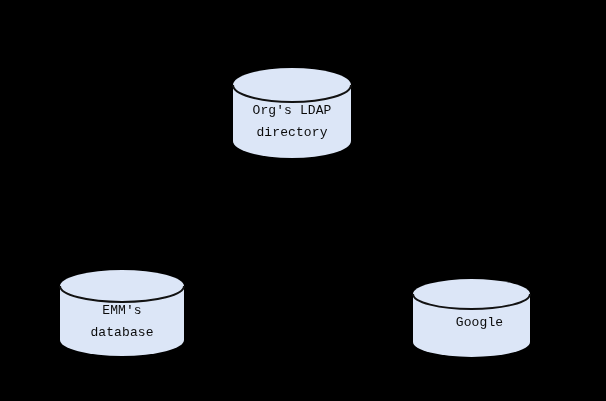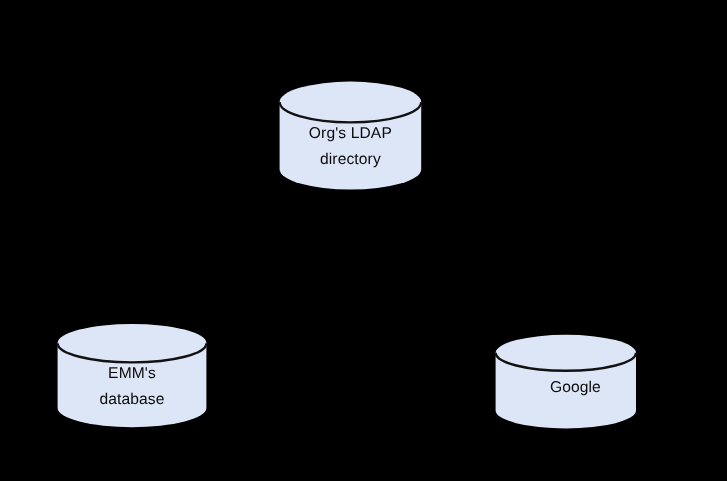--- a/index.html
+++ b/index.html
@@ -35,21 +35,21 @@
     top: 0;
     overflow: visible;
   }
 
   .cyl-label {
     position: absolute;
     left: 0;
     width: 100%;
     text-align: center;
     color: #0b0b0b;
-    font-family: Liberation Sans, sans-serif;
+    font-family: Liberation Mono, monospace;
     font-size: 13px;
     line-height: 22px;
     letter-spacing: 0.1px;
     white-space: pre-line;
     pointer-events: none;
   }
 </style>
 </head>
 <body>
 
@@ -58,21 +58,21 @@
   <div class="cylinder" id="node-ldap" style="left:233px; top:68px; width:118px; height:90px;">
     <svg class="cyl-svg" width="118" height="90" viewBox="0 0 118 90">
       <path d="M0,17 L0,73 A59,17 0 0 0 118,73 L118,17 Z" fill="#dce6f7"></path>
       <ellipse cx="59" cy="17" rx="59" ry="17" fill="#dce6f7"></ellipse>
       <path d="M0,17 A59,17 0 0 0 118,17" fill="none" stroke="#121212" stroke-width="2"></path>
     </svg>
     <div class="cyl-label" style="top:32px;">Org's LDAP
 directory</div>
   </div>
 
-  <div class="cylinder" id="node-emm" style="left:48px; top:270px; width:124px; height:86px;">
+  <div class="cylinder" id="node-emm" style="left:60px; top:270px; width:124px; height:86px;">
     <svg class="cyl-svg" width="124" height="86" viewBox="0 0 124 86">
       <path d="M0,16 L0,70 A62,16 0 0 0 124,70 L124,16 Z" fill="#dce6f7"></path>
       <ellipse cx="62" cy="16" rx="62" ry="16" fill="#dce6f7"></ellipse>
       <path d="M0,16 A62,16 0 0 0 124,16" fill="none" stroke="#121212" stroke-width="2"></path>
     </svg>
     <div class="cyl-label" style="top:30px;">EMM's
 database</div>
   </div>
 
   <div class="cylinder" id="node-google" style="left:413px; top:279px; width:133px; height:78px;">

